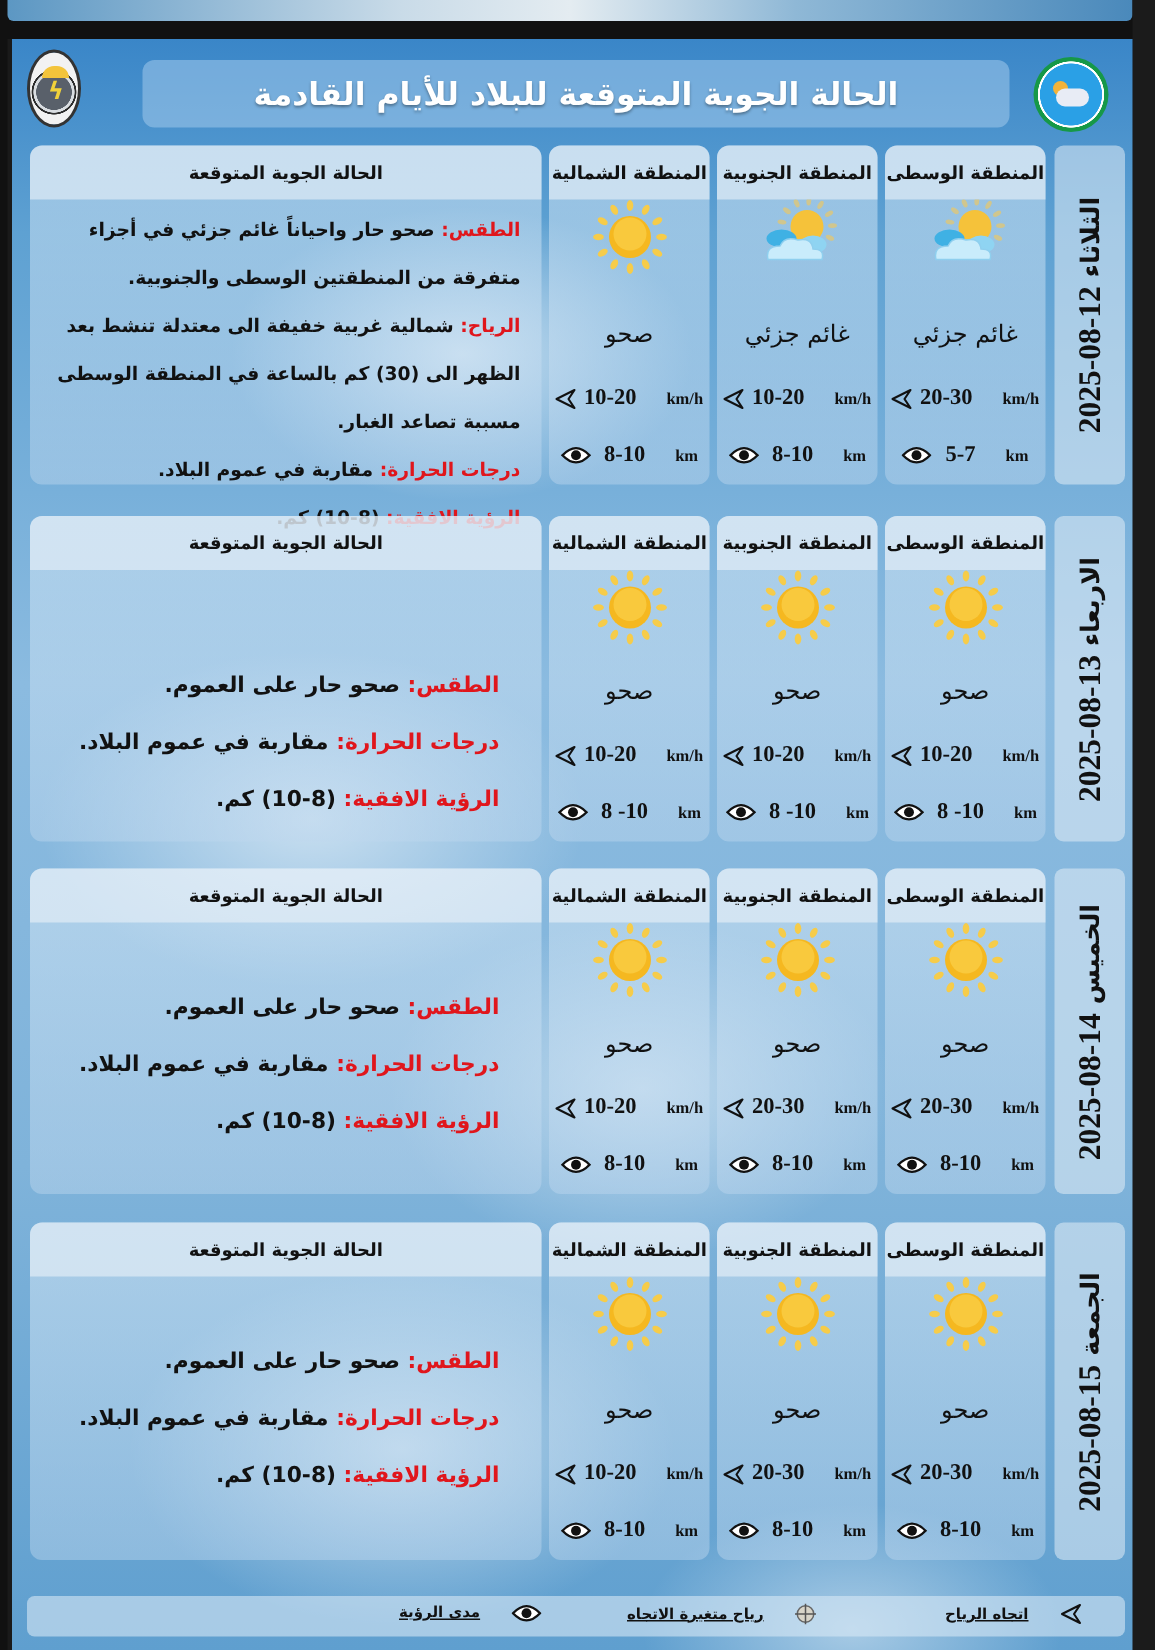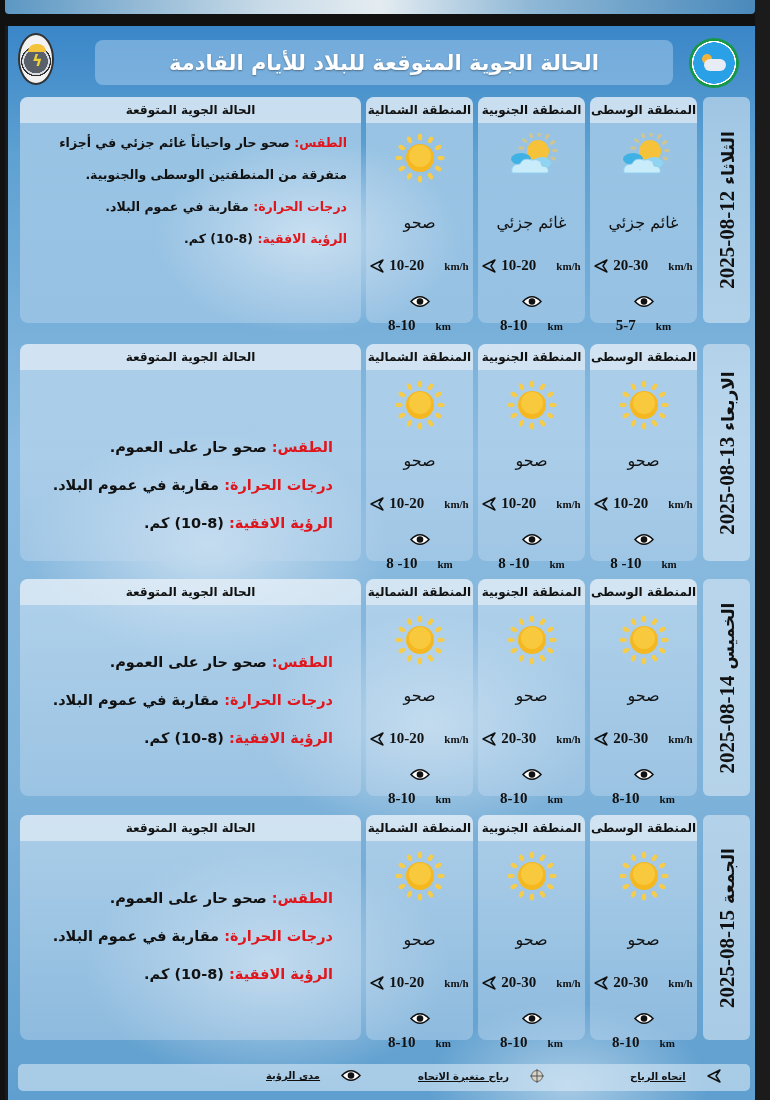--- a/index.html
+++ b/index.html
@@ -44,30 +44,30 @@
     background: rgba(160,200,235,0.55); border-radius: 8px;
     display: flex; align-items: center; justify-content: center;
   }
   .title-bar span { color: #fff; font-size: 21px; font-weight: bold; text-shadow: 0 1px 2px rgba(0,0,0,0.35); direction: rtl; }
 
   .card {
     position: absolute; border-radius: 8px;
     background: linear-gradient(180deg, rgba(210,230,245,0.55), rgba(190,215,238,0.45));
   }
   .card-head {
-    height: 26px; margin: 0; border-radius: 8px 8px 0 0;
+    height: 36px; margin: 0; border-radius: 8px 8px 0 0;
     background: rgba(235,242,249,0.6);
     display: flex; align-items: center; justify-content: center;
     font-size: 12px; font-weight: bold; color: #111; direction: rtl;
   }
   .region-icon { position: absolute; left: 50%; transform: translateX(-50%); }
   .cond { position: absolute; left: 0; right: 0; text-align: center; font-family: "DejaVu Serif", serif; font-weight: normal; font-size: 16px; color: #111; direction: rtl; }
   .wind { position: absolute; left: 0; right: 0; display: flex; align-items: center; justify-content: center; gap: 5px; font-family: "Liberation Serif", serif; font-weight: bold; color: #111; font-size: 15px; }
   .wind .unit, .vis .unit { font-size: 11px; padding-left: 20px; }
-  .vis { position: absolute; left: 0; right: 0; display: flex; align-items: center; justify-content: center; gap: 9px; font-family: "Liberation Serif", serif; font-weight: bold; color: #111; font-size: 15px; flex-direction: column; }
+  .vis { position: absolute; left: 0; right: 0; display: flex; align-items: center; justify-content: center; gap: 9px; font-family: "Liberation Serif", serif; font-weight: bold; color: #111; font-size: 15px; }
   .arrow-icon { display: inline-block; width: 14px; height: 14px; }
   .eye-icon { display: inline-block; width: 20px; height: 13px; }
 
   .date-col {
     position: absolute; width: 47px; border-radius: 6px;
     background: rgba(225,236,246,0.55);
   }
   .date-col .vtext {
     position: absolute; left: 50%; top: 50%;
     transform: translate(-50%,-50%) rotate(-90deg);
@@ -215,20 +215,21 @@
           <path d="M1 6.5 Q10 -3 19 6.5 Q10 16 1 6.5 Z" fill="#fff" stroke="#111" stroke-width="1.6"></path>
           <circle cx="10" cy="6.5" r="3.3" fill="#111"></circle>
         </svg>
           <span><span>8-10</span><span class="unit">km</span></span>
         </div>
       </div>
     <div class="card text-panel" style="left:20px;top:97px;width:341px;height:226px;">
       <div class="card-head">الحالة الجوية المتوقعة</div>
       <div class="body long" style="padding-top:4px;">
         <p><span class="lbl">الطقس:</span> <span>صحو حار واحياناً غائم جزئي في أجزاء متفرقة من المنطقتين الوسطى والجنوبية.</span></p>
+        <p><span class="lbl">الرياح:</span> <span>شمالية غربية خفيفة الى معتدلة تنشط بعد الظهر الى (30) كم بالساعة في المنطقة الوسطى مسببة تصاعد الغبار.</span></p>
         <p><span class="lbl">درجات الحرارة:</span> <span>مقاربة في عموم البلاد.</span></p>
         <p><span class="lbl">الرؤية الافقية:</span> <span>(8-10) كم.</span></p>
       </div>
     </div>
     <div class="date-col" style="left:703px;top:344px;height:217px;">
       <div class="vtext">
         <span>2025-08-13</span>
         <span class="day">الاربعاء</span>
       </div>
     </div>

